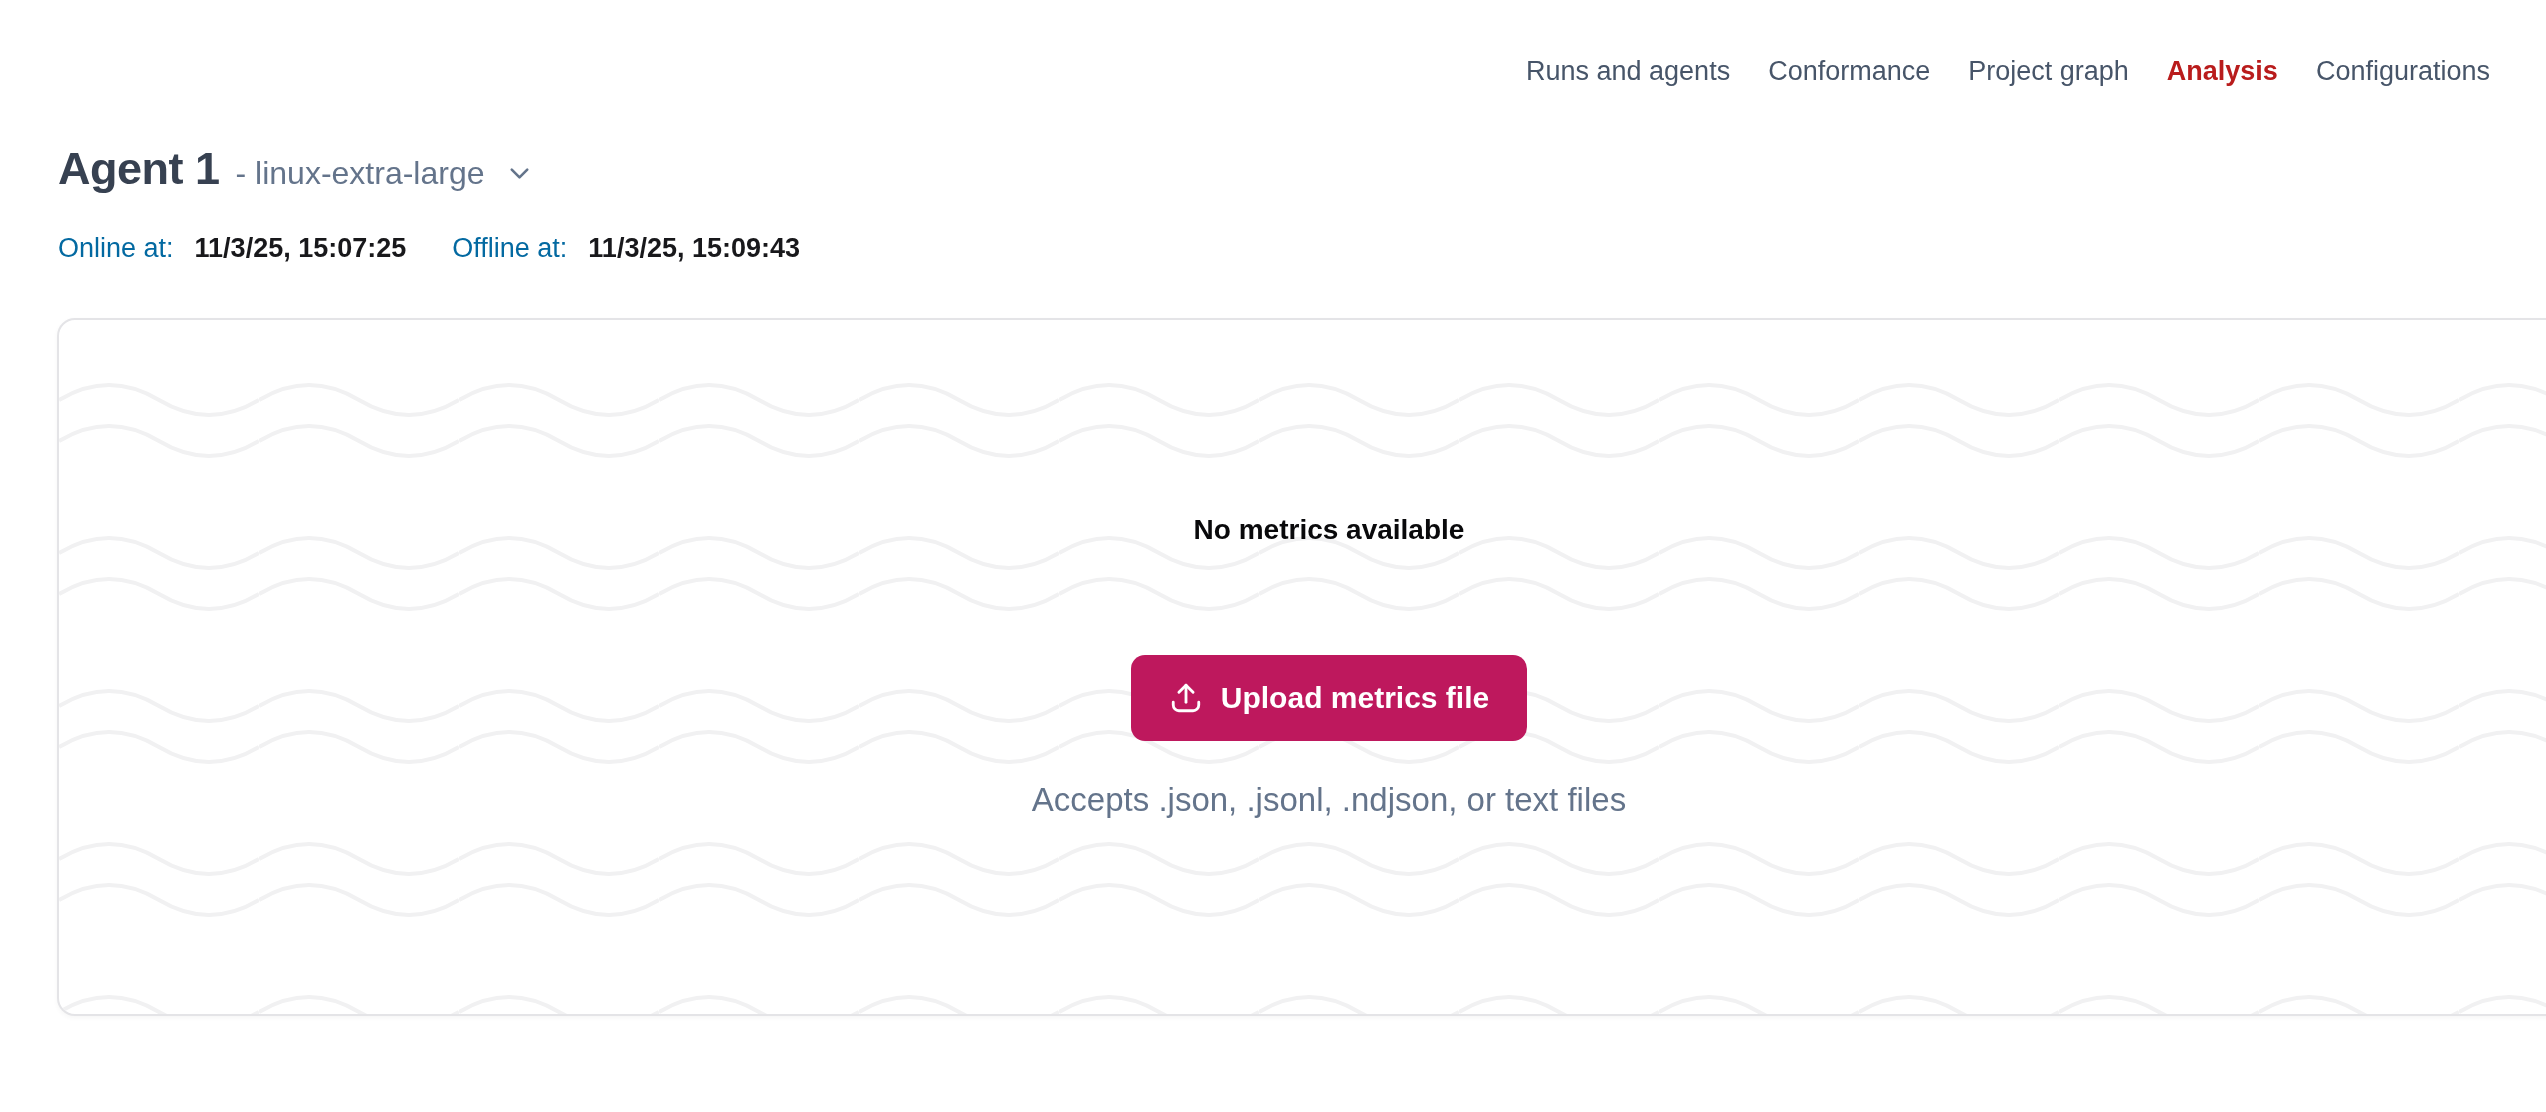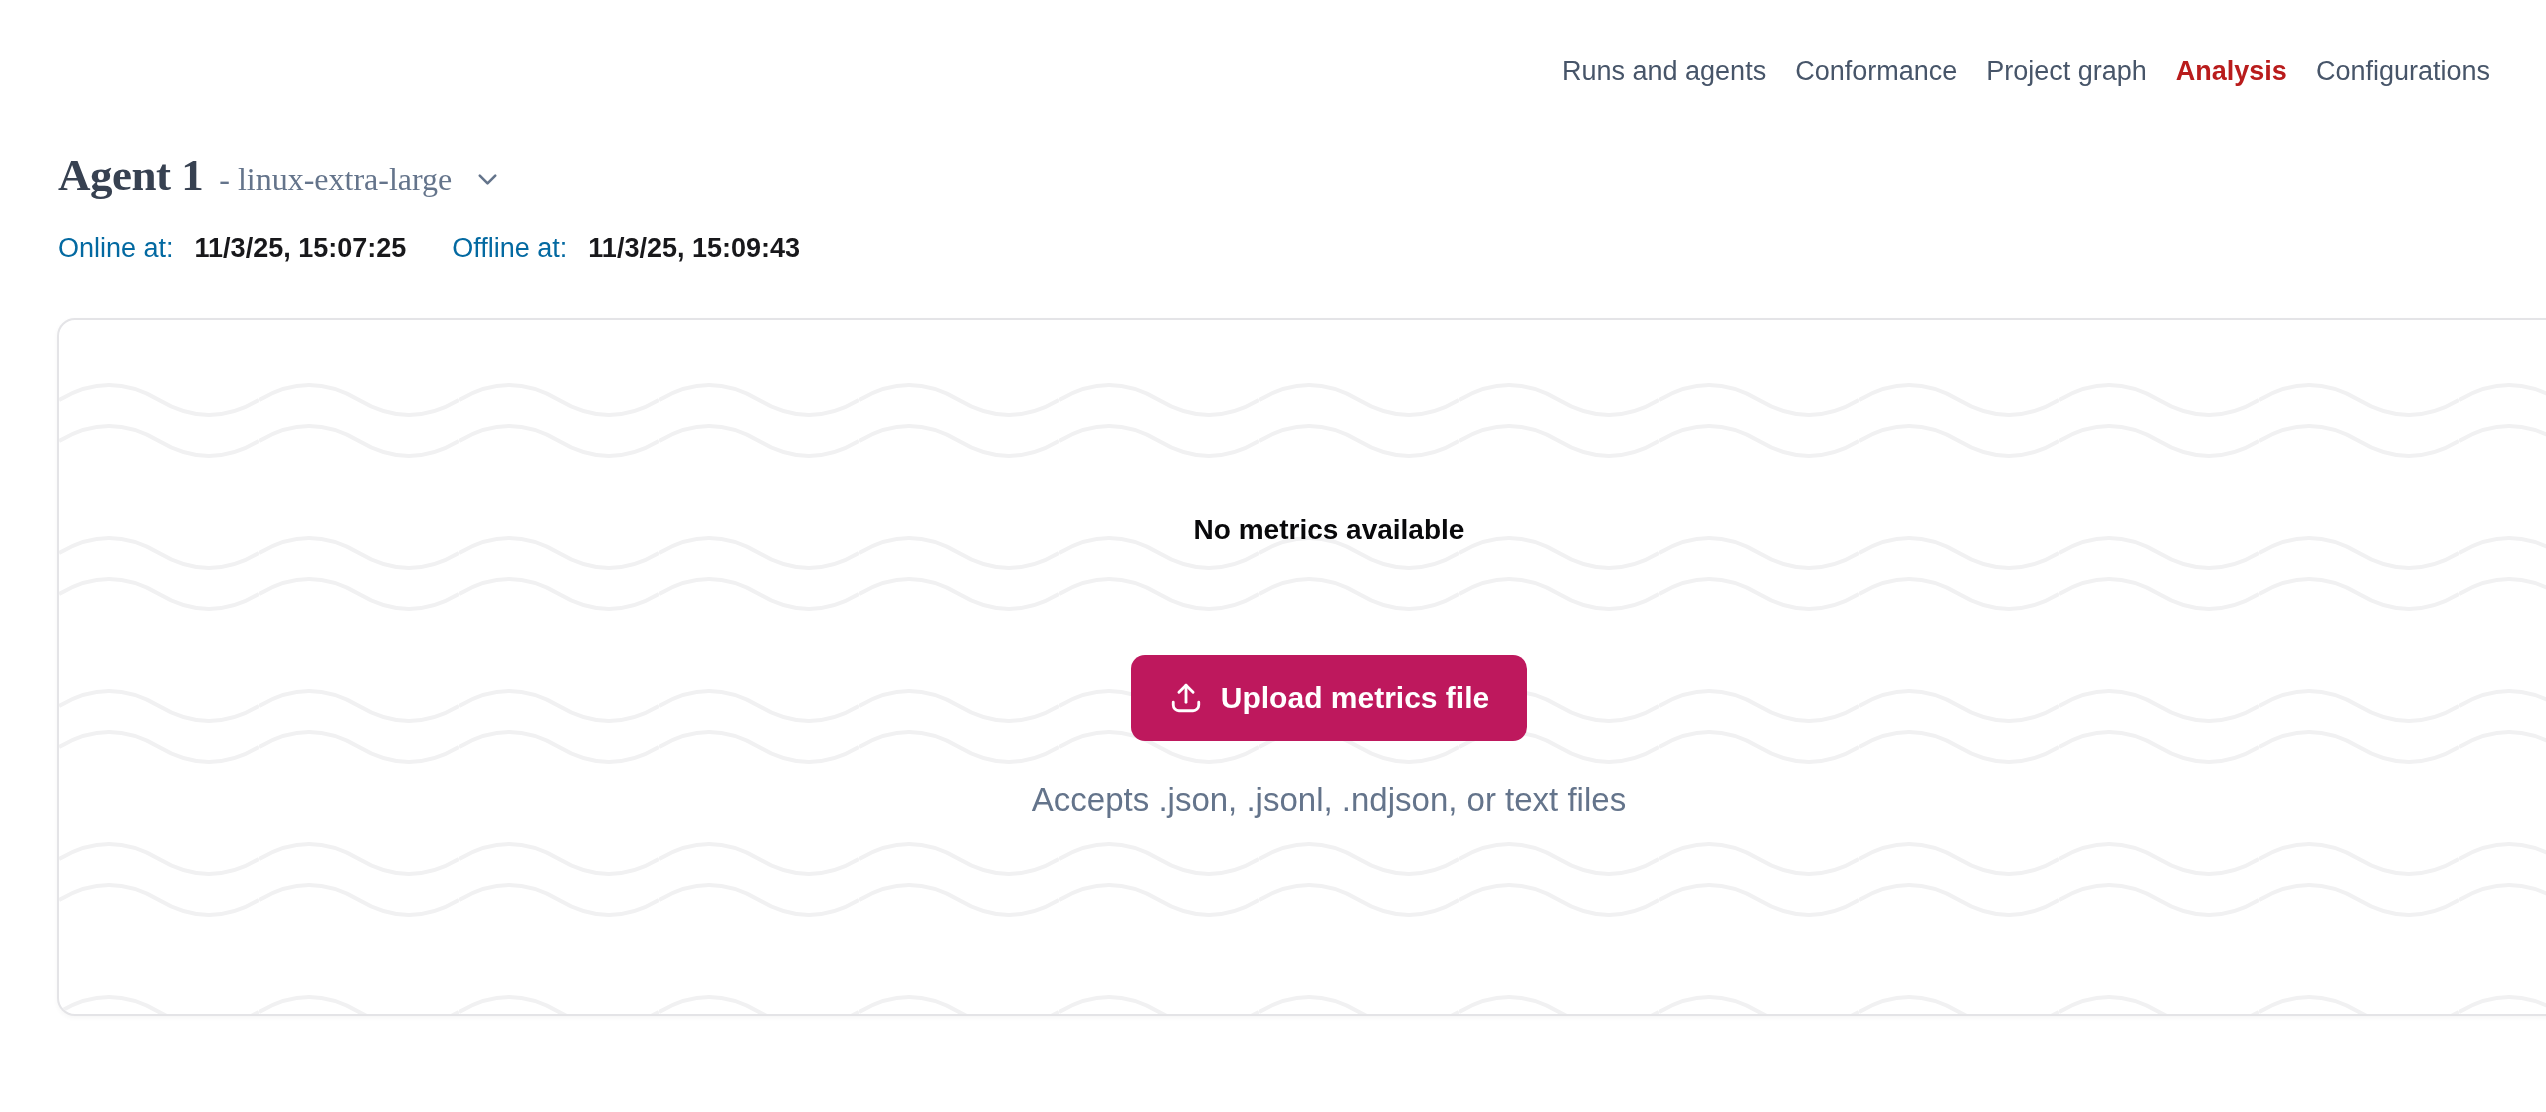--- a/index.html
+++ b/index.html
@@ -10,36 +10,35 @@
     color: #09090b;
     overflow: hidden;
     position: relative;
   }
 
   
   .topnav {
     position: absolute;
     top: 55px; right: 56px;
     display: flex;
-    gap: 29px;
+    gap: 38px;
     font-size: 27px;
     line-height: 32px;
     color: #475569;
   }
   .nav-item { cursor: pointer; white-space: nowrap; }
   .nav-item.active { color: #b91c1c; font-weight: 600; }
 
   
   .page-header {
     position: absolute;
-    left: 58px; top: 148px;
+    left: 58px; top: 142px;
     display: flex;
     align-items: baseline;
     gap: 16px;
-    font-family: Liberation Serif, serif;
   }
   .page-title {
     font-size: 45px;
     line-height: 54px;
     font-weight: 700;
     color: #374151;
     letter-spacing: -0.5px;
   }
   .page-subtitle {
     font-size: 32px;

